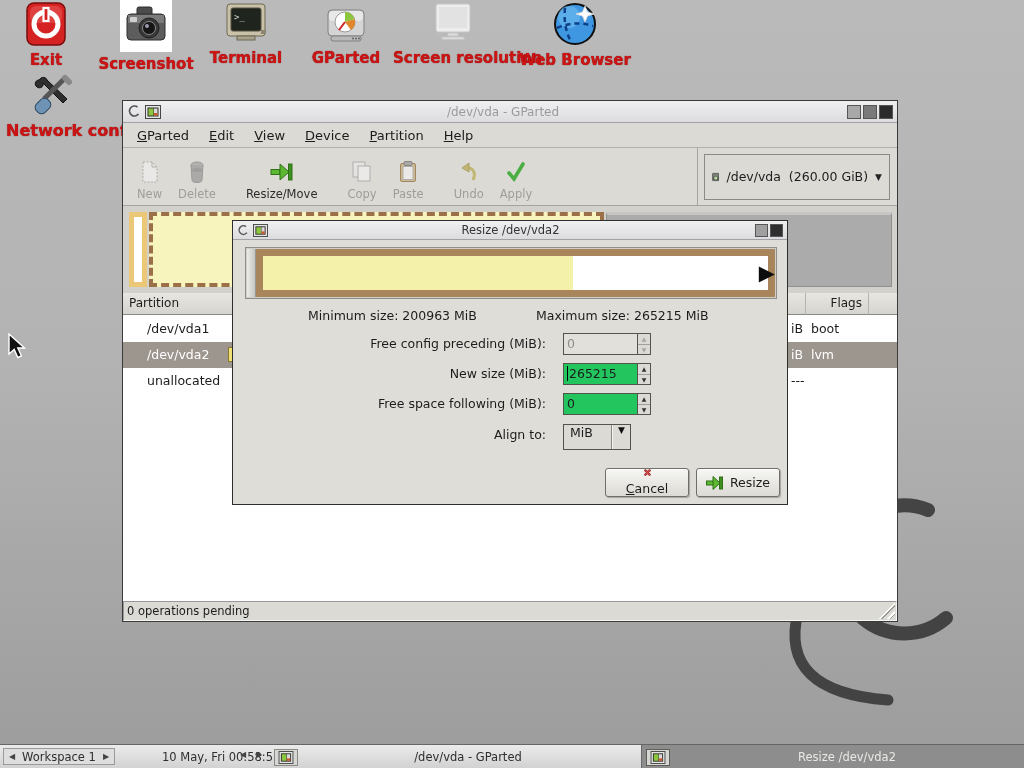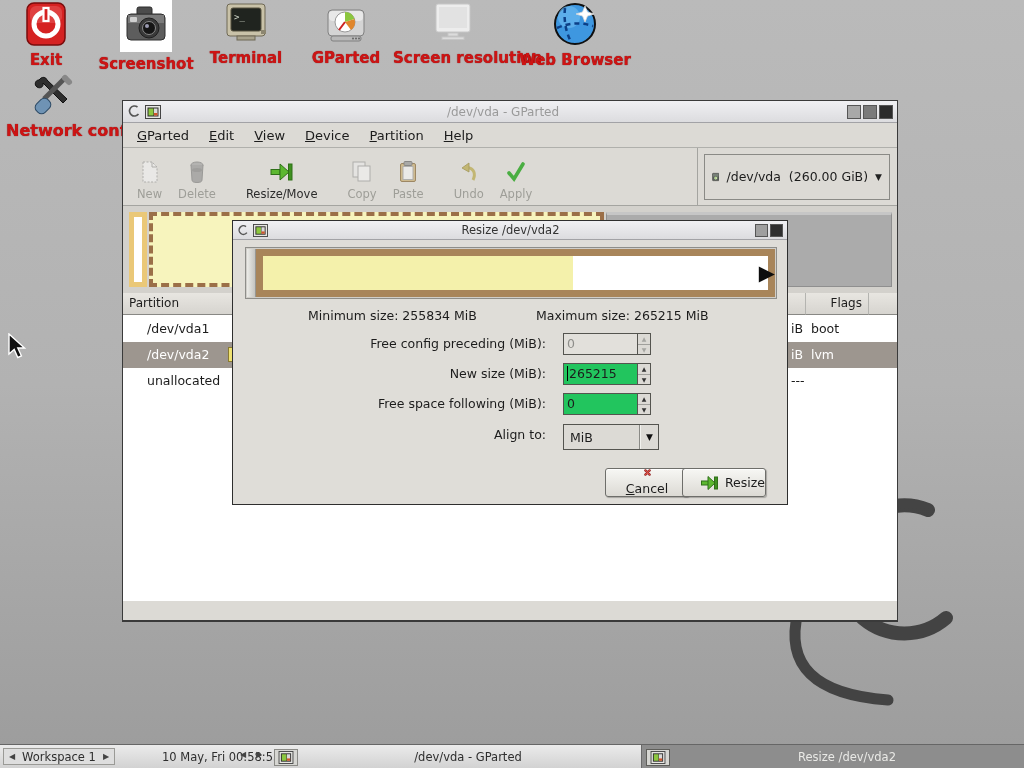--- a/index.html
+++ b/index.html
@@ -86,30 +86,30 @@
   .spin .val { flex:1; font-size:12.5px; padding:2px 0 0 3px; display:flex; }
   .spin .caret { width:1px; height:15px; background:#000; margin-right:1px; }
   .spin .sbtns { width:13px; border-left:1px solid #54544f; display:flex; flex-direction:column; }
   .spin .sbtn { flex:1; background:#dcdad5; font-size:6px; color:#333; text-align:center; line-height:9px; }
   .spin .sbtn.up { border-bottom:1px solid #a0a09c; }
   .spin.off { background:#e2e0db; }
   .spin.off .val { color:#8e8e8a; }
   .spin.off .sbtn { color:#a6a6a2; }
 
   #align-row { top:203px; }
-  #align-combo { position:absolute; left:330px; top:0; width:96px; height:26px; border:1px solid #54544f; background:#dcdad5; display:flex; align-items:center; }
+  #align-combo { position:absolute; left:330px; top:0; width:68px; height:26px; border:1px solid #54544f; background:#dcdad5; display:flex; }
   #align-combo .cval { flex:1; padding-left:6px; font-size:12.5px; }
   #align-combo .csep { width:0; border-left:1px solid #8a8a86; border-right:1px solid #f2f2ee; align-self:stretch; }
   #align-combo .carr { width:17px; text-align:center; font-size:9px; color:#111; }
 
   .btn { position:absolute; top:247px; width:84px; height:29px; border:1px solid #6e6e6a; border-radius:3px;
          background:linear-gradient(#f7f7f4,#dcdad4); box-shadow:inset 0 1px 0 #fff, 1px 1px 1px rgba(0,0,0,0.25);
          display:flex; align-items:center; justify-content:center; gap:5px; font-size:12.5px; }
   #btn-cancel { left:372px;flex-direction:column; }
-  #btn-resize { left:449px;justify-content:flex-end; }
+  #btn-resize { left:463px; }
 
   
   #taskbar { position:absolute; left:0; top:744px; width:1024px; height:24px; background:linear-gradient(#ebebeb,#d2d2d2); border-top:1px solid #666; font-size:11.5px; color:#2e2e2e; }
   #ws-switch { position:absolute; left:3px; top:3px; height:17px; width:112px; border:1px solid #9a9a96; display:flex; align-items:center; justify-content:center; gap:7px; background:#dedede; }
   .tb-arrow { font-size:8px; color:#444; }
   #clock { position:absolute; left:124px; top:5px; white-space:pre;margin-left:38px; }
   #task-arrows { position:absolute; left:240px; top:5px; display:flex; gap:10px; }
   .taskbtn { position:absolute; top:1px; height:22px; display:flex; align-items:center; }
   #task1 { left:270px; width:368px; }
   #task2 { left:641px; width:383px; top:0; height:24px; background:#8d8d8d; border-left:1px solid #6a6a6a; color:#e9e9e6; }
@@ -350,20 +350,24 @@
       <span class="pname">/dev/vda2</span>
       <span id="swatch"></span>
       <span class="pfrag">iB  lvm</span>
     </div>
     <div class="prow" style="top:75px;">
       <span class="pname">unallocated</span>
       <span class="pfrag">---</span>
     </div>
   </div>
 
+  <div id="mw-status">
+    <span>0 operations pending</span>
+    <span id="grip"></span>
+  </div>
 </div>
 
 <div class="win" id="dialog">
 
   <div class="titlebar" id="dlg-titlebar">
     <span class="ticons">
       <svg width="12" height="13" viewBox="0 0 14 14">
           <path d="M10.5 2.5 A5 5 0 1 0 11.5 9.5" fill="none" stroke="#555" stroke-width="1.8"></path>
         </svg>
       <svg width="15" height="13" viewBox="0 0 16 14">
@@ -383,21 +387,21 @@
     <div id="bar-handle"></div>
     <div id="bar-brown">
       <div id="bar-inner">
         <div id="bar-used" style="width: 61.4%;"></div>
       </div>
       <span id="bar-arrow">▶</span>
     </div>
   </div>
 
   <div id="minmax">
-    <span class="minl">Minimum size: 255834 MiB</span>
+    <span class="minl">Minimum size: 200963 MiB</span>
     <span class="maxl">Maximum size: 265215 MiB</span>
   </div>
 
   <div class="drow" style="top:112px;">
     <span class="dlabel">Free config preceding (MiB):</span>
     <span class="spin off">
       <span class="val">
           <span>0</span>
         </span>
       <span class="sbtns">

